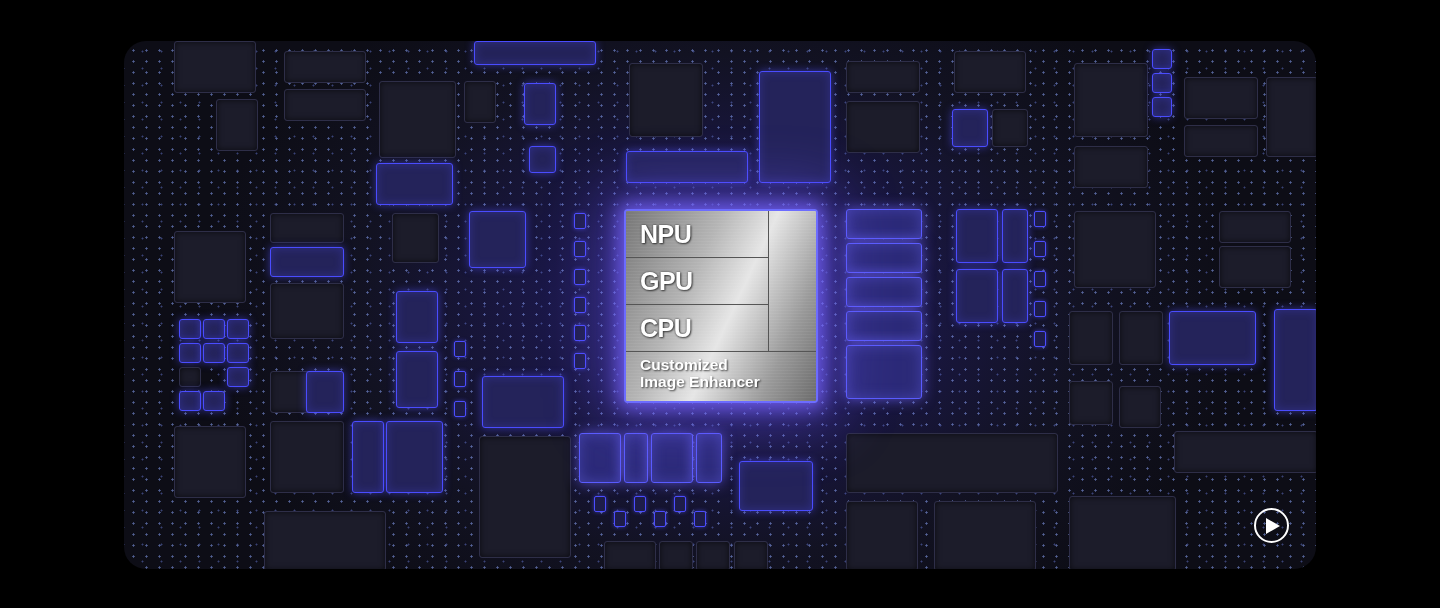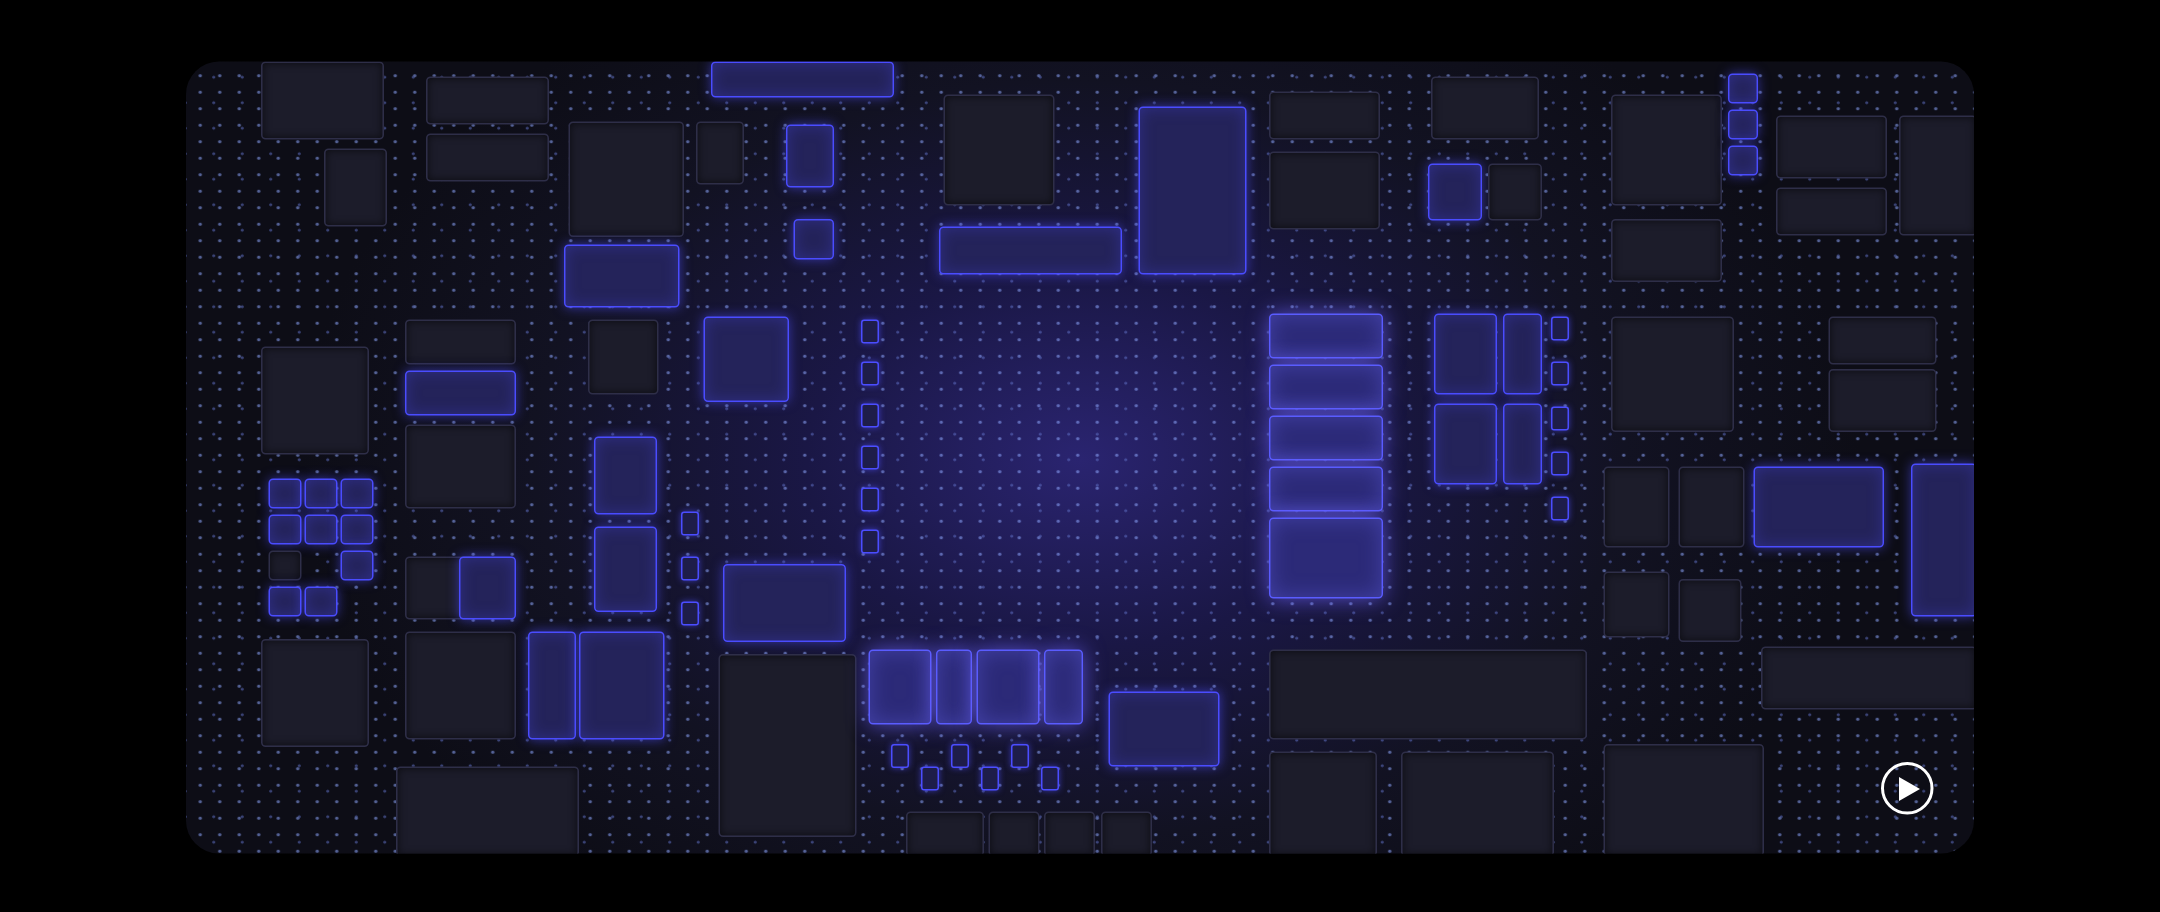--- a/index.html
+++ b/index.html
@@ -135,19 +135,29 @@
   <div class="pin" style="left:510px;top:455px"></div>
   <div class="pin" style="left:530px;top:470px"></div>
   <div class="pin" style="left:550px;top:455px"></div>
   <div class="pin" style="left:570px;top:470px"></div>
   <div class="pin" style="left:910px;top:170px"></div>
   <div class="pin" style="left:910px;top:200px"></div>
   <div class="pin" style="left:910px;top:230px"></div>
   <div class="pin" style="left:910px;top:260px"></div>
   <div class="pin" style="left:910px;top:290px"></div>
 
+  <div class="chip">
+    <div class="row" style="top:0;height:47px">NPU</div>
+    <div class="row" style="top:47px;height:47px">GPU</div>
+    <div class="row" style="top:94px;height:46px;border-bottom:none">CPU</div>
+    <div class="vline"></div>
+    <div class="cie">
+      <div>Customized</div>
+      <div>Image Enhancer</div>
+    </div>
+  </div>
 
   <div class="play">
     <svg width="16" height="18" viewBox="0 0 16 18">
         <path d="M1 1 L15 9 L1 17 Z" fill="#fff"></path>
       </svg>
   </div>
 </div>
 
 </body></html>

